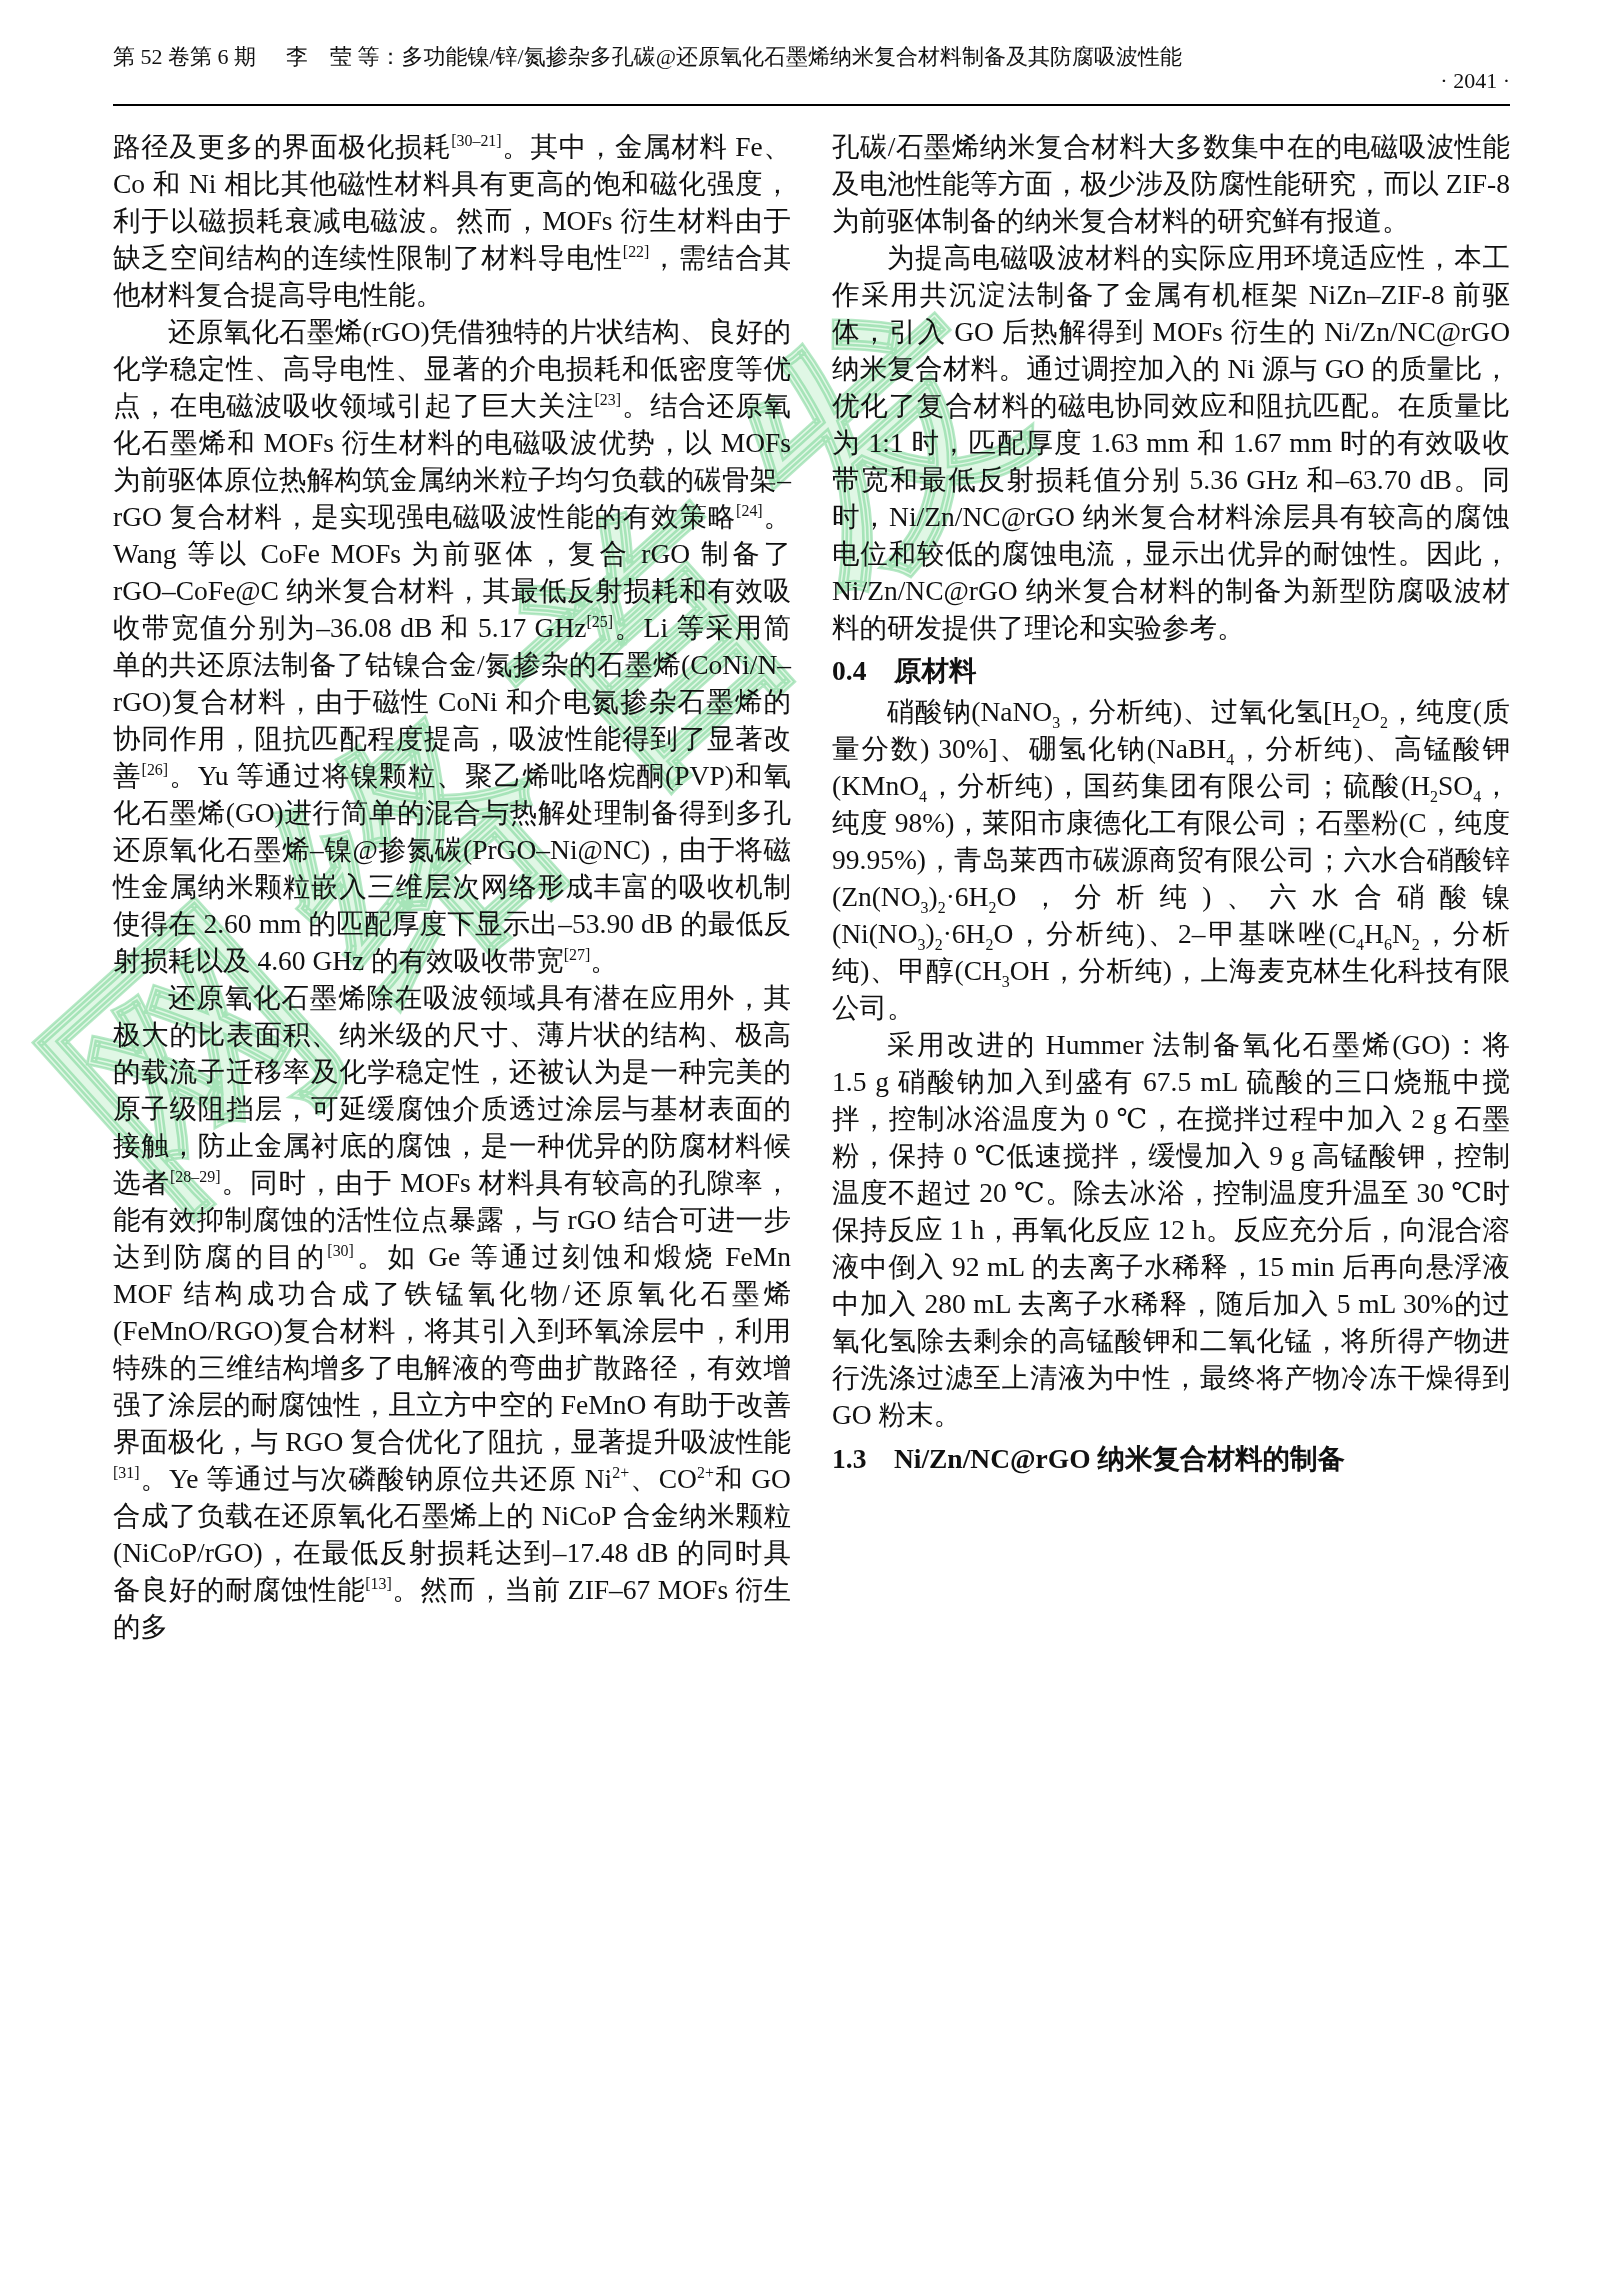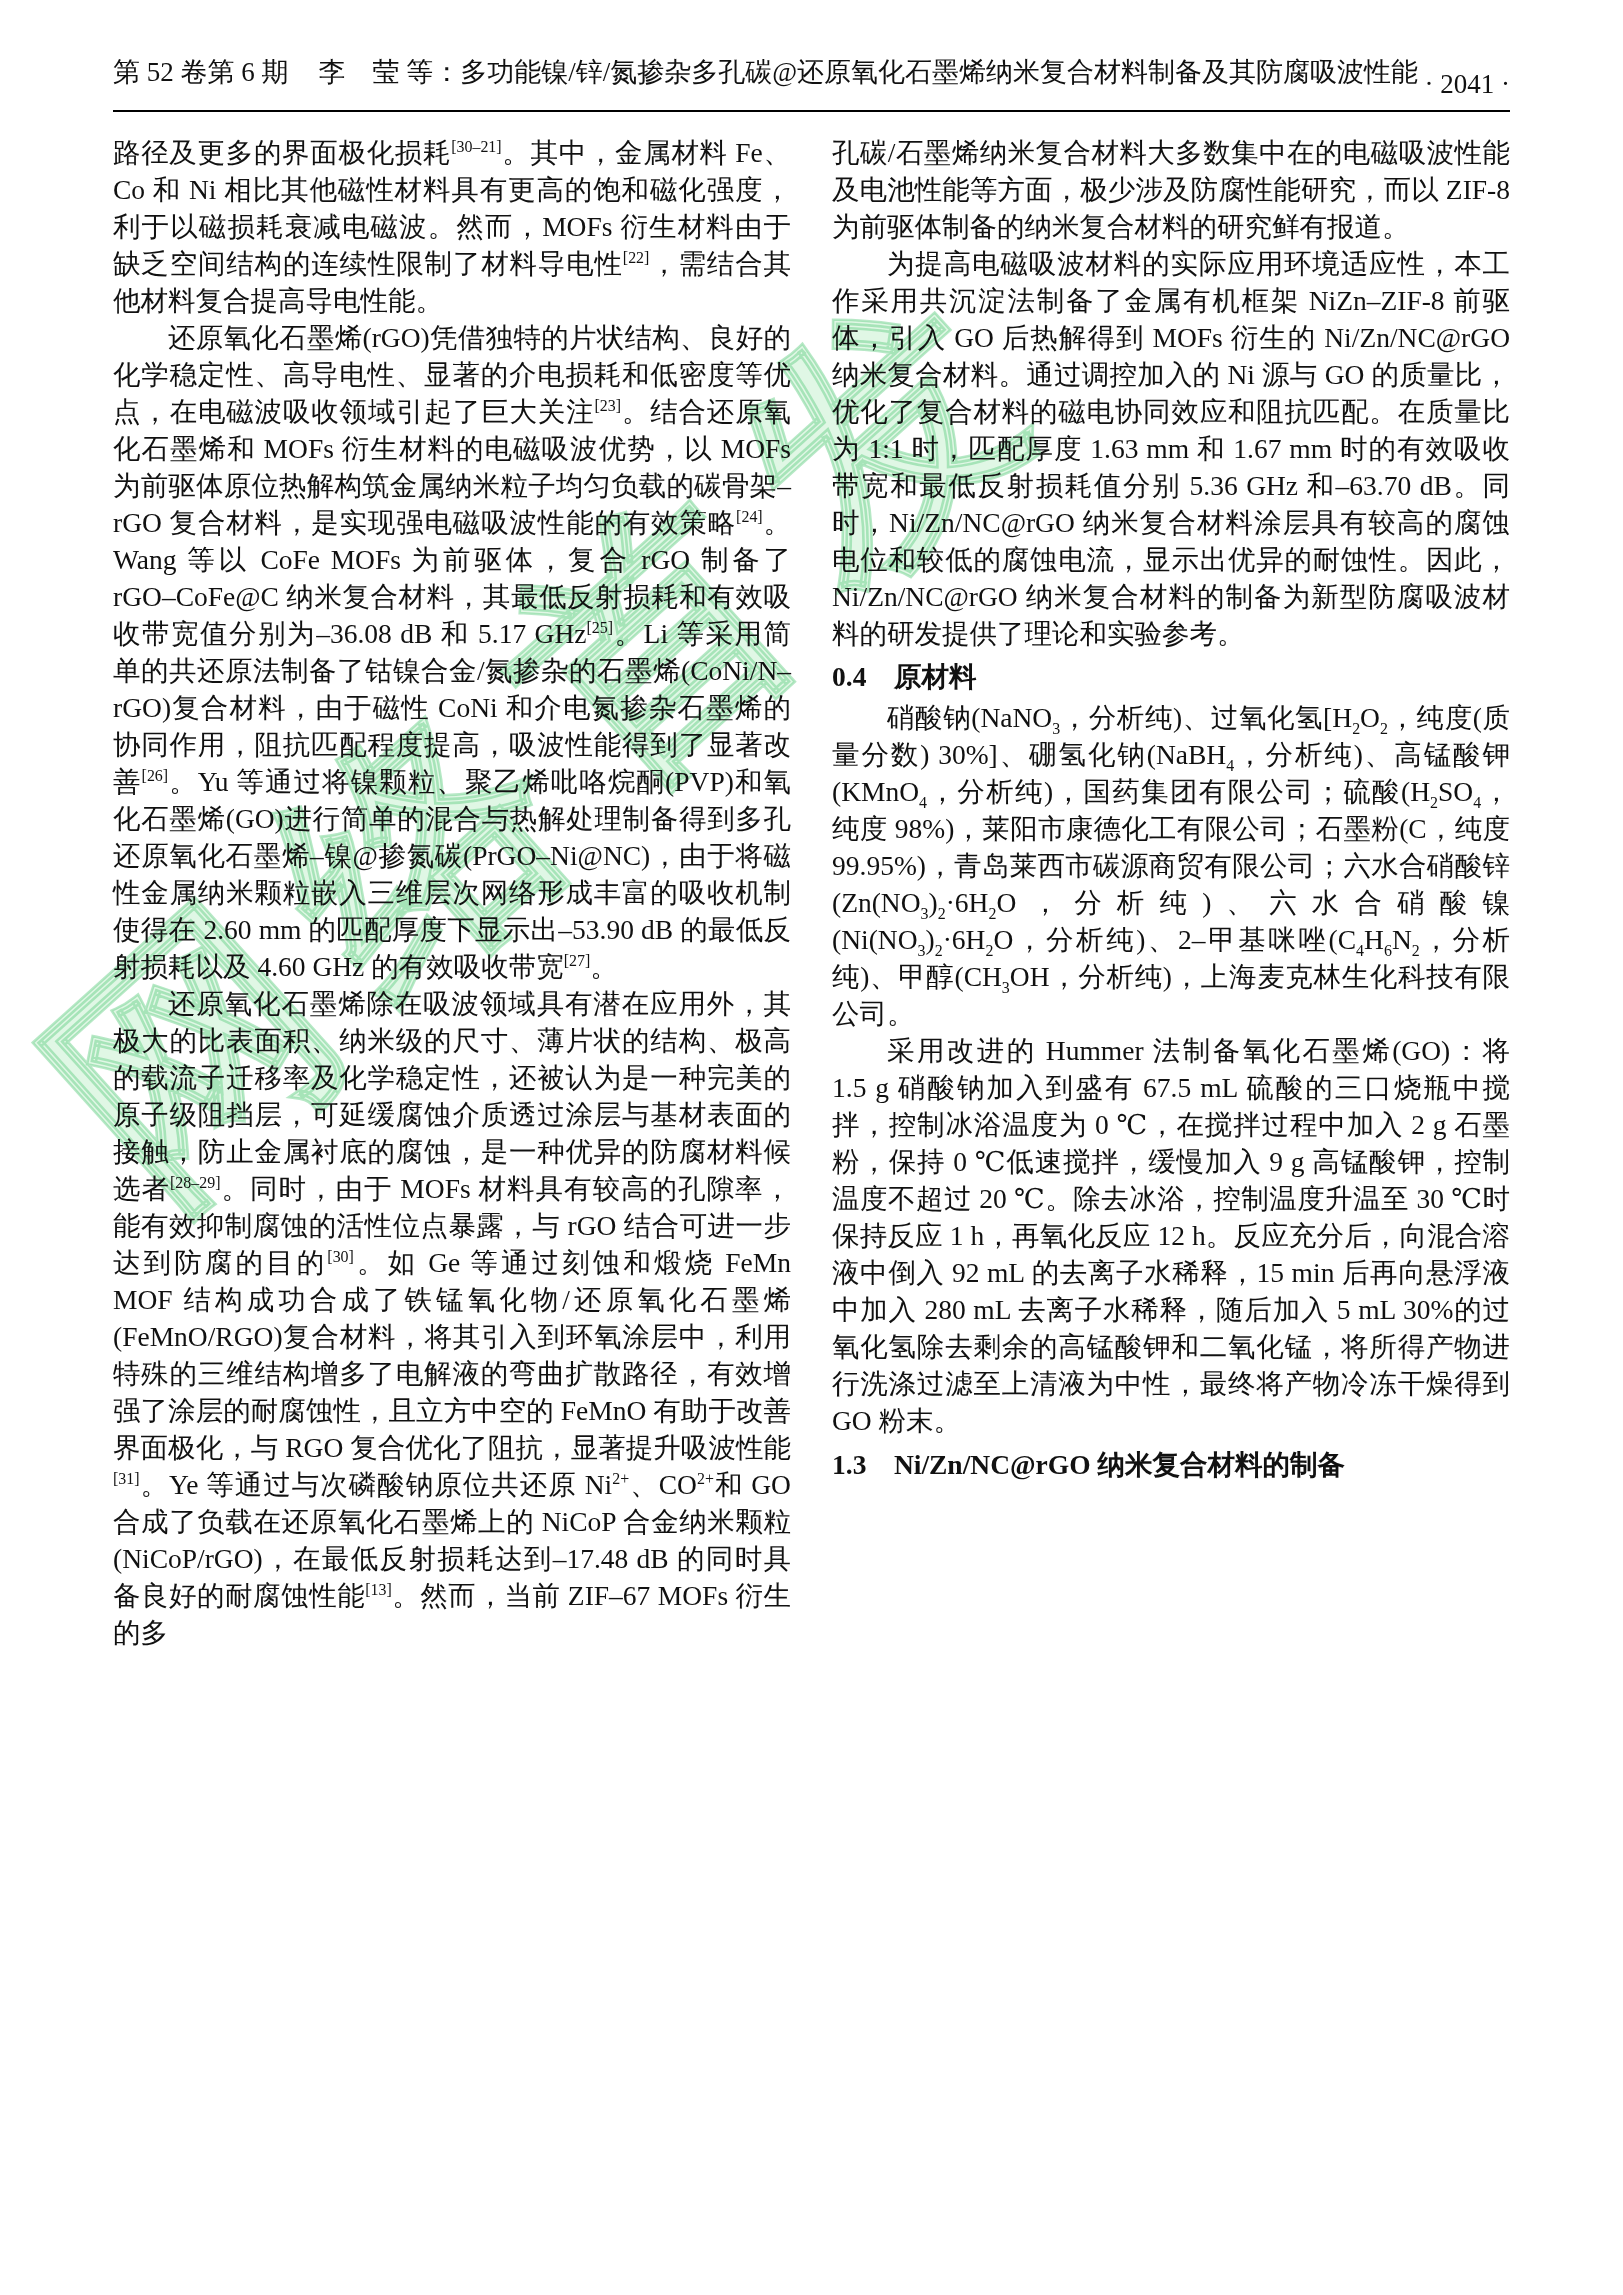--- a/index.html
+++ b/index.html
@@ -15,22 +15,22 @@
     width: 1623px;
     height: 2295px;
     padding: 44px 113px 26px 113px;
     position: relative;
     overflow: hidden;
     background: #ffffff;
   }
   
   .running-head {
     display: flex;
-    align-items: center;
-    font-size: 27px;
+    align-items: flex-start;
+    font-size: 22px;
     line-height: 1.2;
     white-space: nowrap;
     position: relative;
     z-index: 2;
   }
   .running-head .vol { flex: 0 0 auto; }
   .running-head .art { flex: 0 0 auto; margin-left: 30px; }
   .running-head .spacer { flex: 1 1 auto; }
   .running-head .pg  { flex: 0 0 auto; margin-top: 24px; }
   .head-rule {

